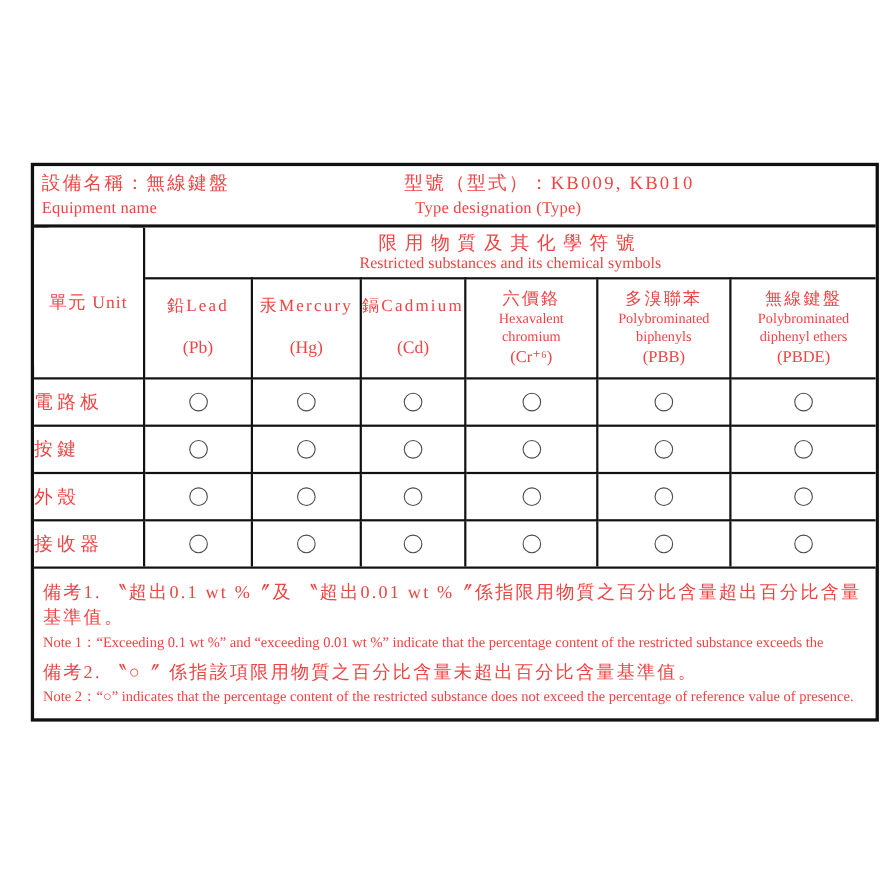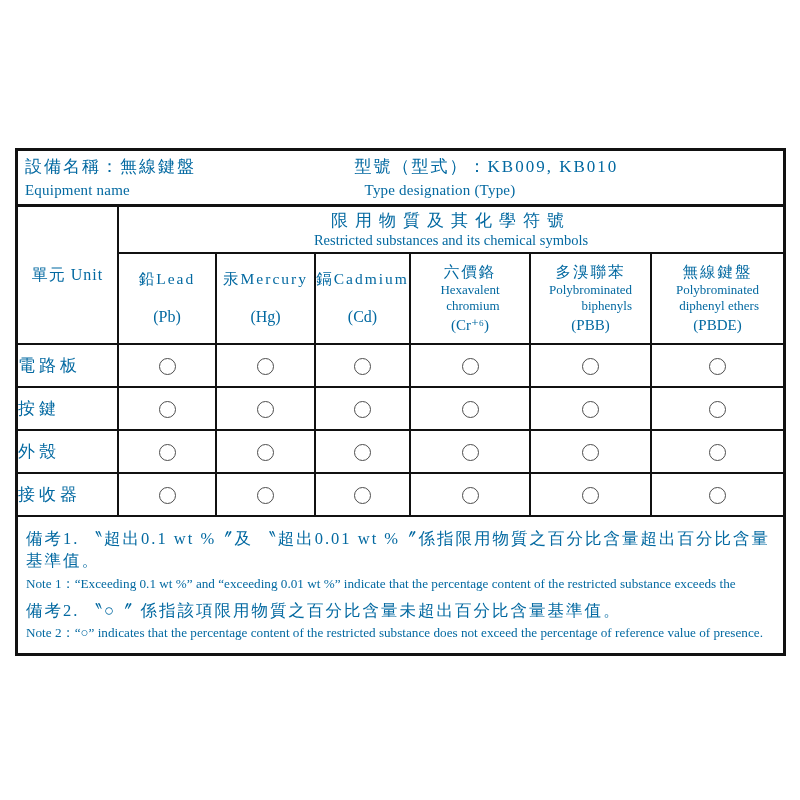--- a/index.html
+++ b/index.html
@@ -1,19 +1,19 @@
 <!DOCTYPE html>
 <html><head>
 <meta charset="utf-8">
 <style>
   html,body { margin:0; padding:0; background:#ffffff; }
   body { width:800px; height:800px; }
   .sheet {
     position:relative; width:756px; height:800px; background:#ffffff;
-    font-family:"Liberation Serif","DejaVu Serif",serif; color:#0369a1;
+    font-family:"Liberation Serif","DejaVu Serif",serif; color:#ef4444;margin-left:13px;
   }
   .doc {
     position:absolute; left:15px; top:148px; width:765px;
     border:3px solid #111111; background:#ffffff; box-sizing:content-box;
   }
 
   
   .row1 { display:flex; border-bottom:3px solid #111111; height:53px; }
   .row1-left  { width:44%; padding:3px 0 0 7px; box-sizing:border-box; }
   .row1-right { flex:1; padding:3px 0 0 0; }
@@ -23,21 +23,21 @@
 
   
   table.rohs { width:100%; border-collapse:collapse; border-style:hidden; table-layout:fixed; }
   table.rohs th, table.rohs td { border:2px solid #111111; font-weight:normal; padding:0; background:#fff; }
 
   .unit-cell { font-size:16px; letter-spacing:1px; text-align:center; vertical-align:middle;border-radius:14px; }
   .restricted-cell { height:45px; text-align:center; vertical-align:middle; }
   .restricted-zh { display:block; font-size:17px; letter-spacing:7px; line-height:1.3; }
   .restricted-en { display:block; font-size:14.5px; line-height:1.2; }
 
-  .sub-cell { height:89px; text-align:right; vertical-align:middle; }
+  .sub-cell { height:89px; text-align:center; vertical-align:middle; }
   .sub-inner { display:flex; flex-direction:column; align-items:center; justify-content:center; }
   .sub-inner .zh  { font-size:15.5px; letter-spacing:2px; line-height:1.3; white-space:nowrap; }
   .sub-inner .en  { font-size:13px; line-height:1.25; white-space:pre-line; }
   .sub-inner .en:empty { display:none; }
   .sub-inner .sym { font-size:15px; line-height:1.35; }
   .sub-cell.wide-gap .zh { margin-bottom:17px; }
   .sub-cell.wide-gap .sym { font-size:16px; }
 
   .row-label { text-align:left; padding-left:9px; font-size:17px; letter-spacing:4px; height:41px; vertical-align:middle; white-space:nowrap; }
   .mark-cell { text-align:center; height:41px; vertical-align:middle; }

